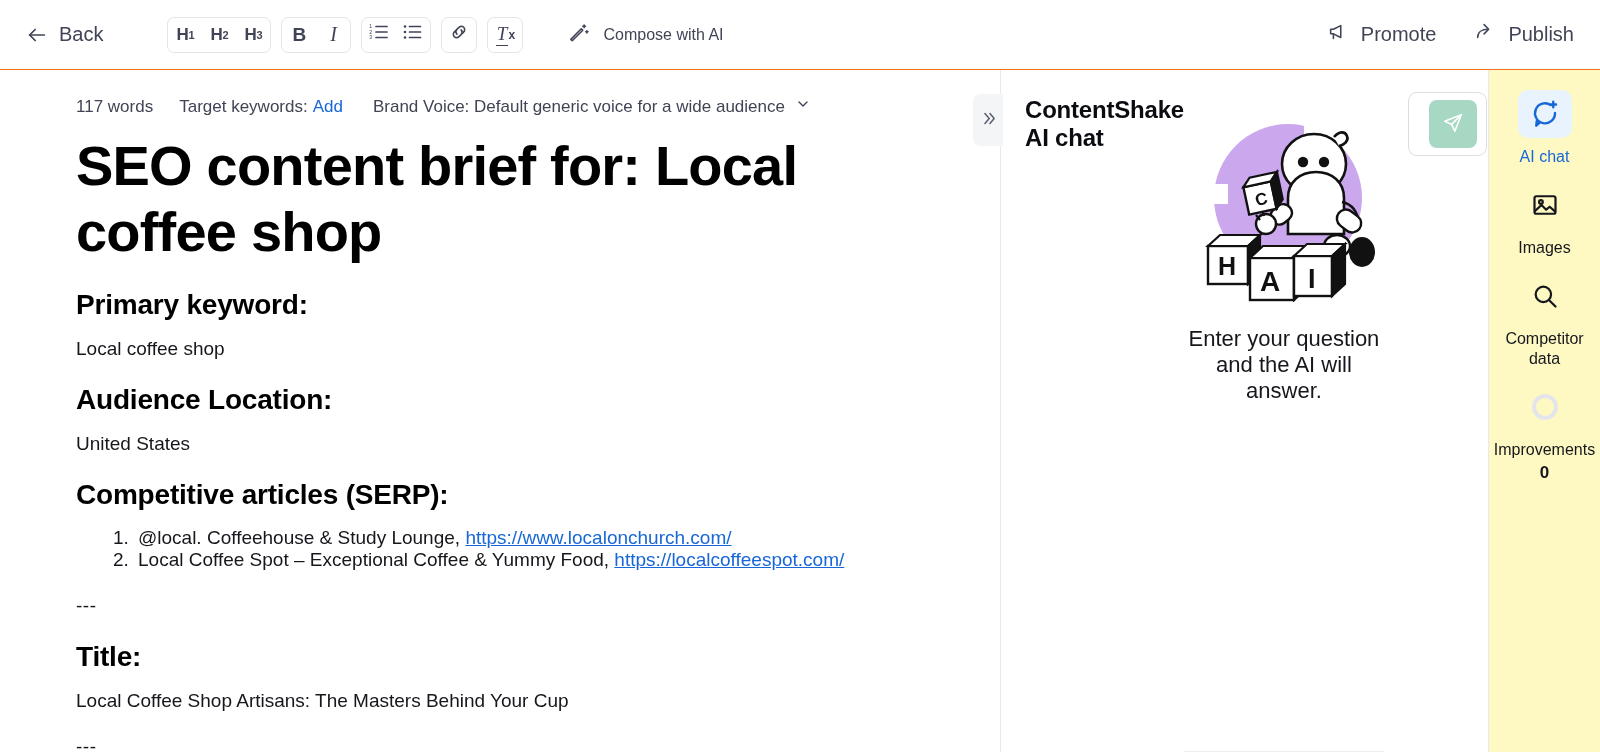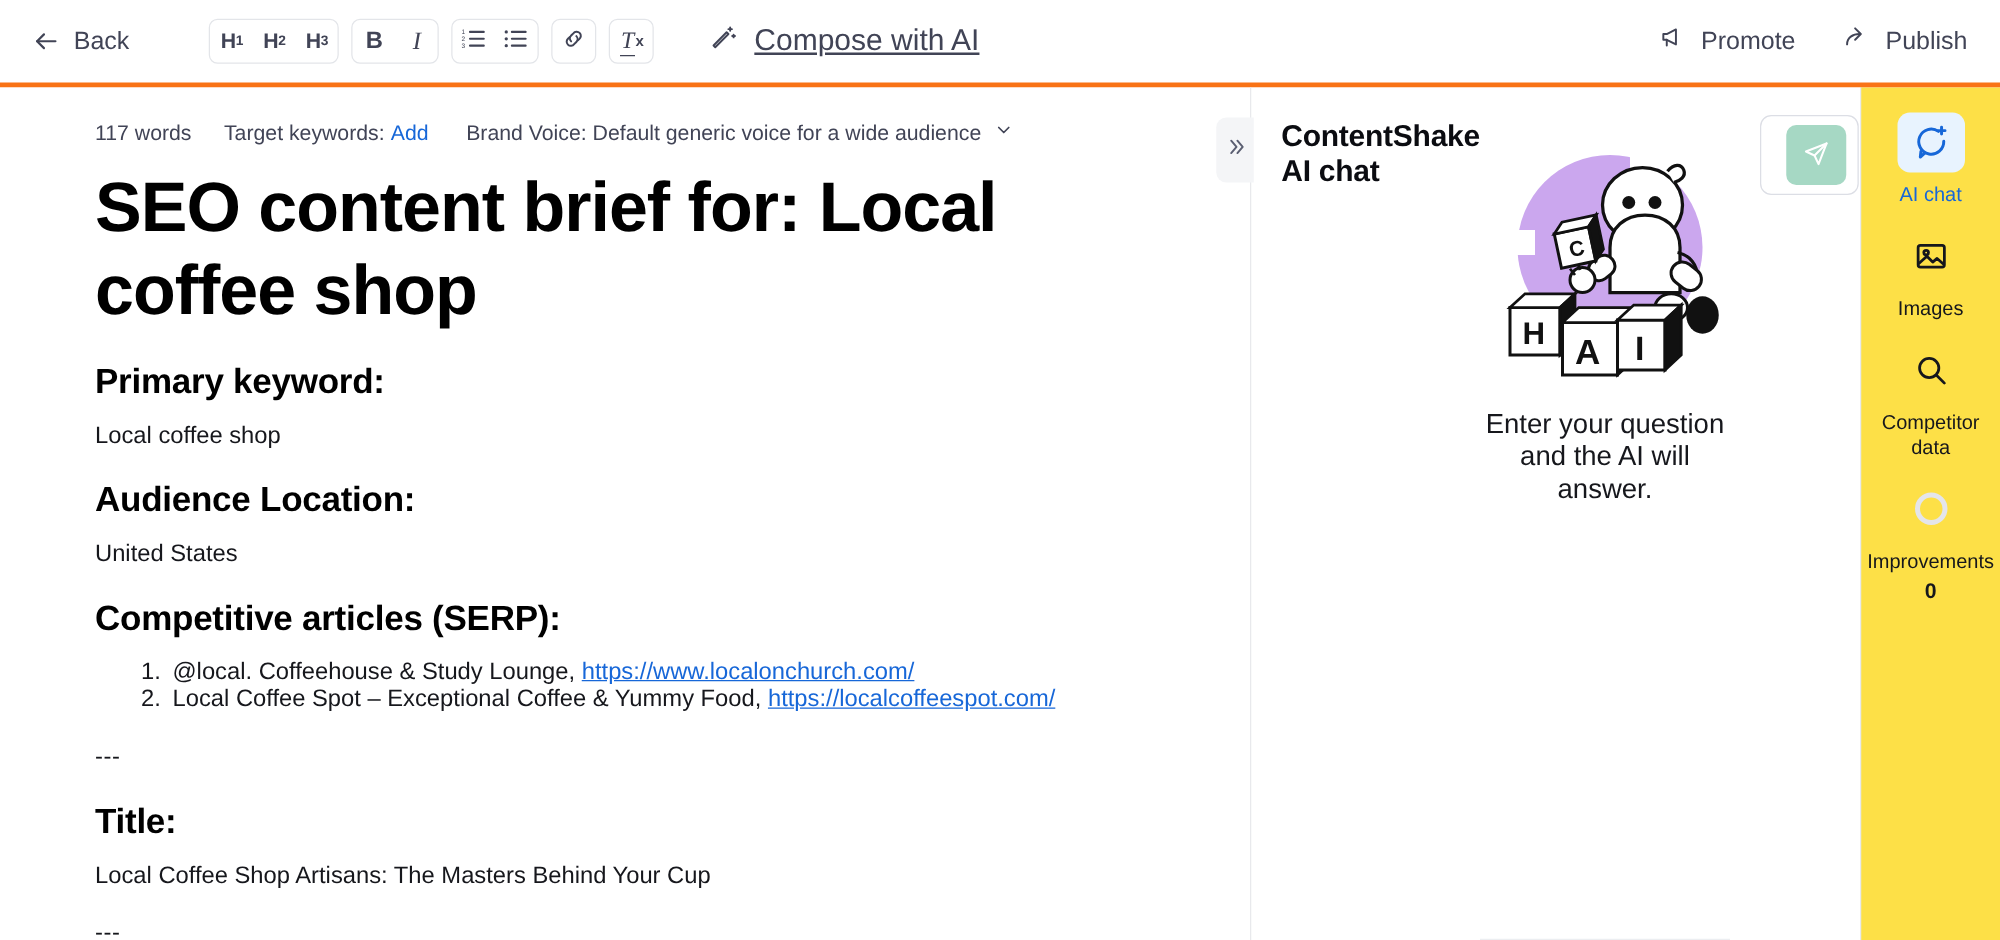--- a/index.html
+++ b/index.html
@@ -8,21 +8,21 @@
     background: #ffffff;
     font-family: "Liberation Sans", sans-serif;
     overflow: hidden;
   }
   body { display: flex; flex-direction: column; }
 
   
   .toolbar {
     height: 70px; min-height: 70px;
     display: flex; align-items: center;
-    border-bottom: 4px solid #f97316;
+    border-bottom: 1px solid #f97316;
     background: #fff;
     position: relative;
   }
   .back-btn {
     display: flex; align-items: center; gap: 11px;
     margin-left: 26px; color: #414456;
     font-size: 20px; cursor: pointer;
   }
   .back-arrow { width: 22px; height: 22px; display: block; }
 
@@ -40,21 +40,21 @@
     font-size: 18px;
   }
   .fmt-btn.h { font-weight: 700; font-size: 17px; letter-spacing: -0.3px; }
   .fmt-btn.h sub { font-size: 11px; font-weight: 700; }
   .fmt-btn.bold { font-weight: 700; font-size: 19px; }
   .fmt-btn.italic { font-style: italic; font-family: "Liberation Serif", serif; font-size: 20px; }
 
   .compose {
     display: flex; align-items: center; gap: 12px;
     margin-left: 46px; color: #414456;
-    font-size: 24px; cursor: pointer; text-decoration: underline;
+    font-size: 16px; cursor: pointer;
   }
 
   .toolbar-right {
     margin-left: auto; display: flex; align-items: center;
     gap: 38px; margin-right: 26px;
   }
   .tb-action {
     display: flex; align-items: center; gap: 12px;
     color: #414456; font-size: 20px; cursor: pointer;
   }
@@ -151,21 +151,21 @@
     display: flex; align-items: center; justify-content: center;
     cursor: pointer; border: none;
   }
 
   
   .rail {
     width: 112px; min-width: 112px;
     border-left: 1px solid #e8e9ec;
     display: flex; flex-direction: column;
     align-items: center; padding-top: 20px; gap: 14px;
-    background: #fde047;
+    background: #fef9c3;
   }
   .rail-item {
     width: 100%; display: flex; flex-direction: column;
     align-items: center; cursor: pointer; padding: 0 4px;
   }
   .rail-icon {
     width: 54px; height: 48px; border-radius: 10px;
     display: flex; align-items: center; justify-content: center;
     color: #16171c;
   }

